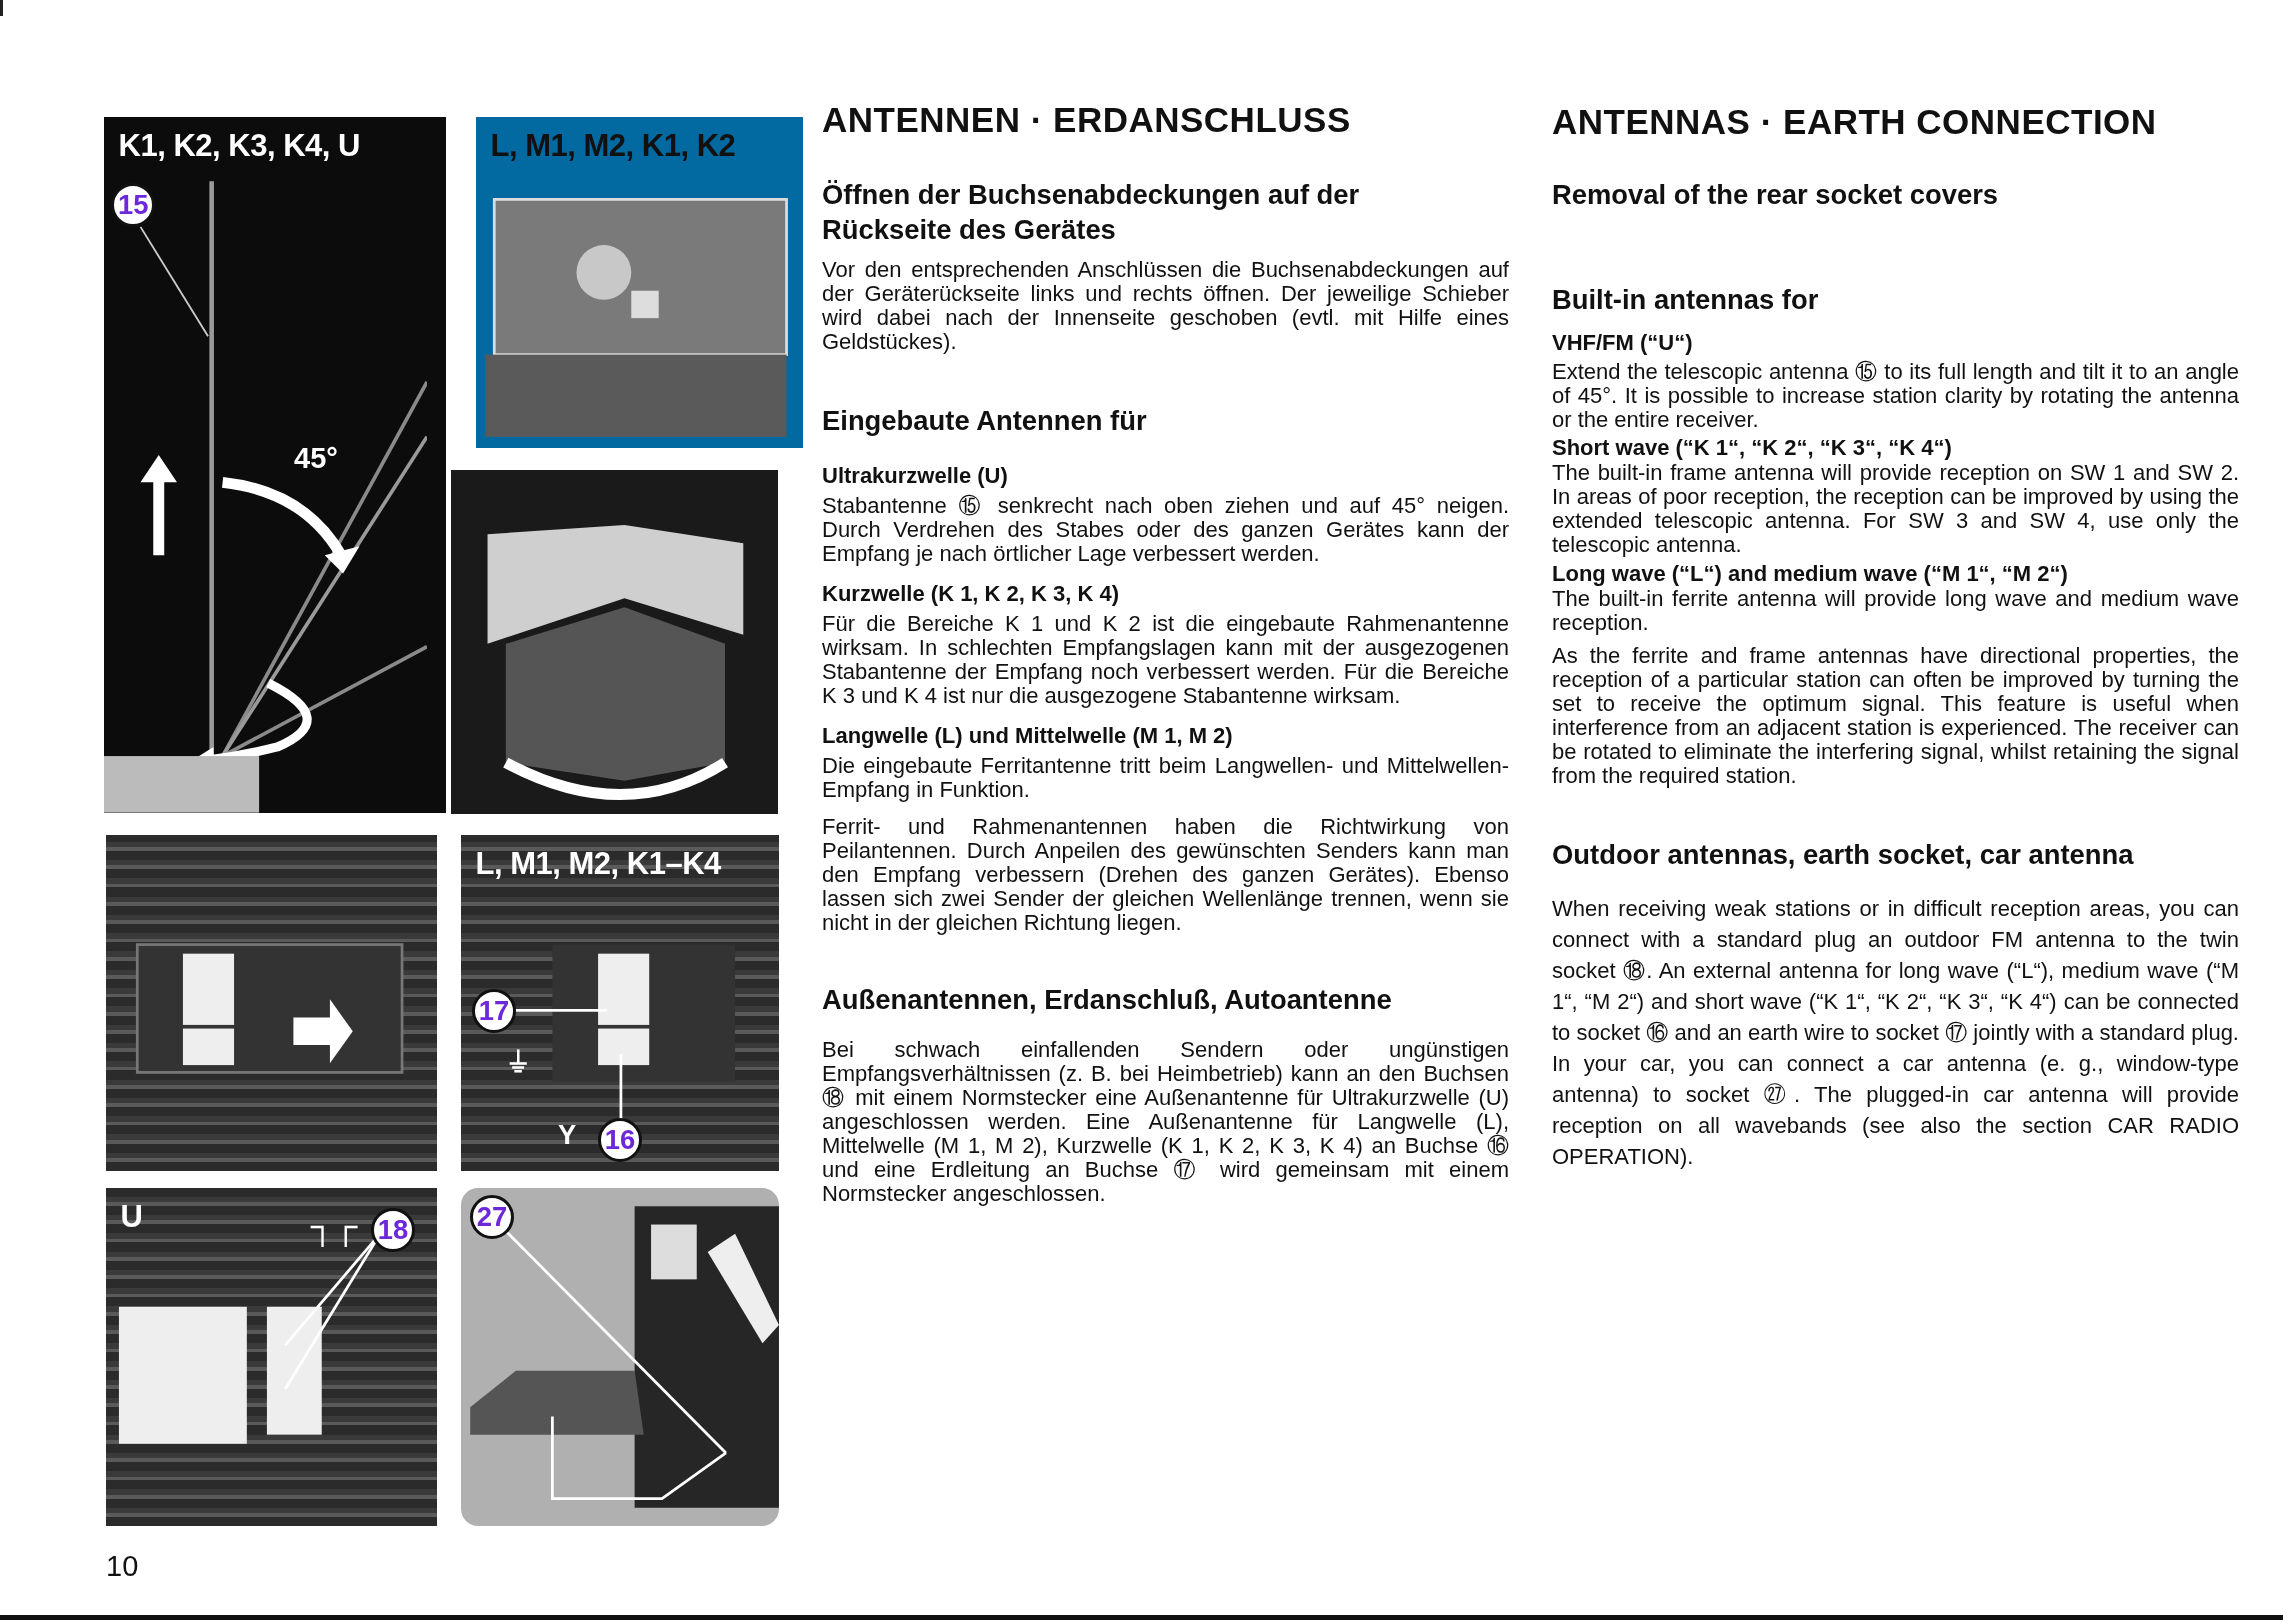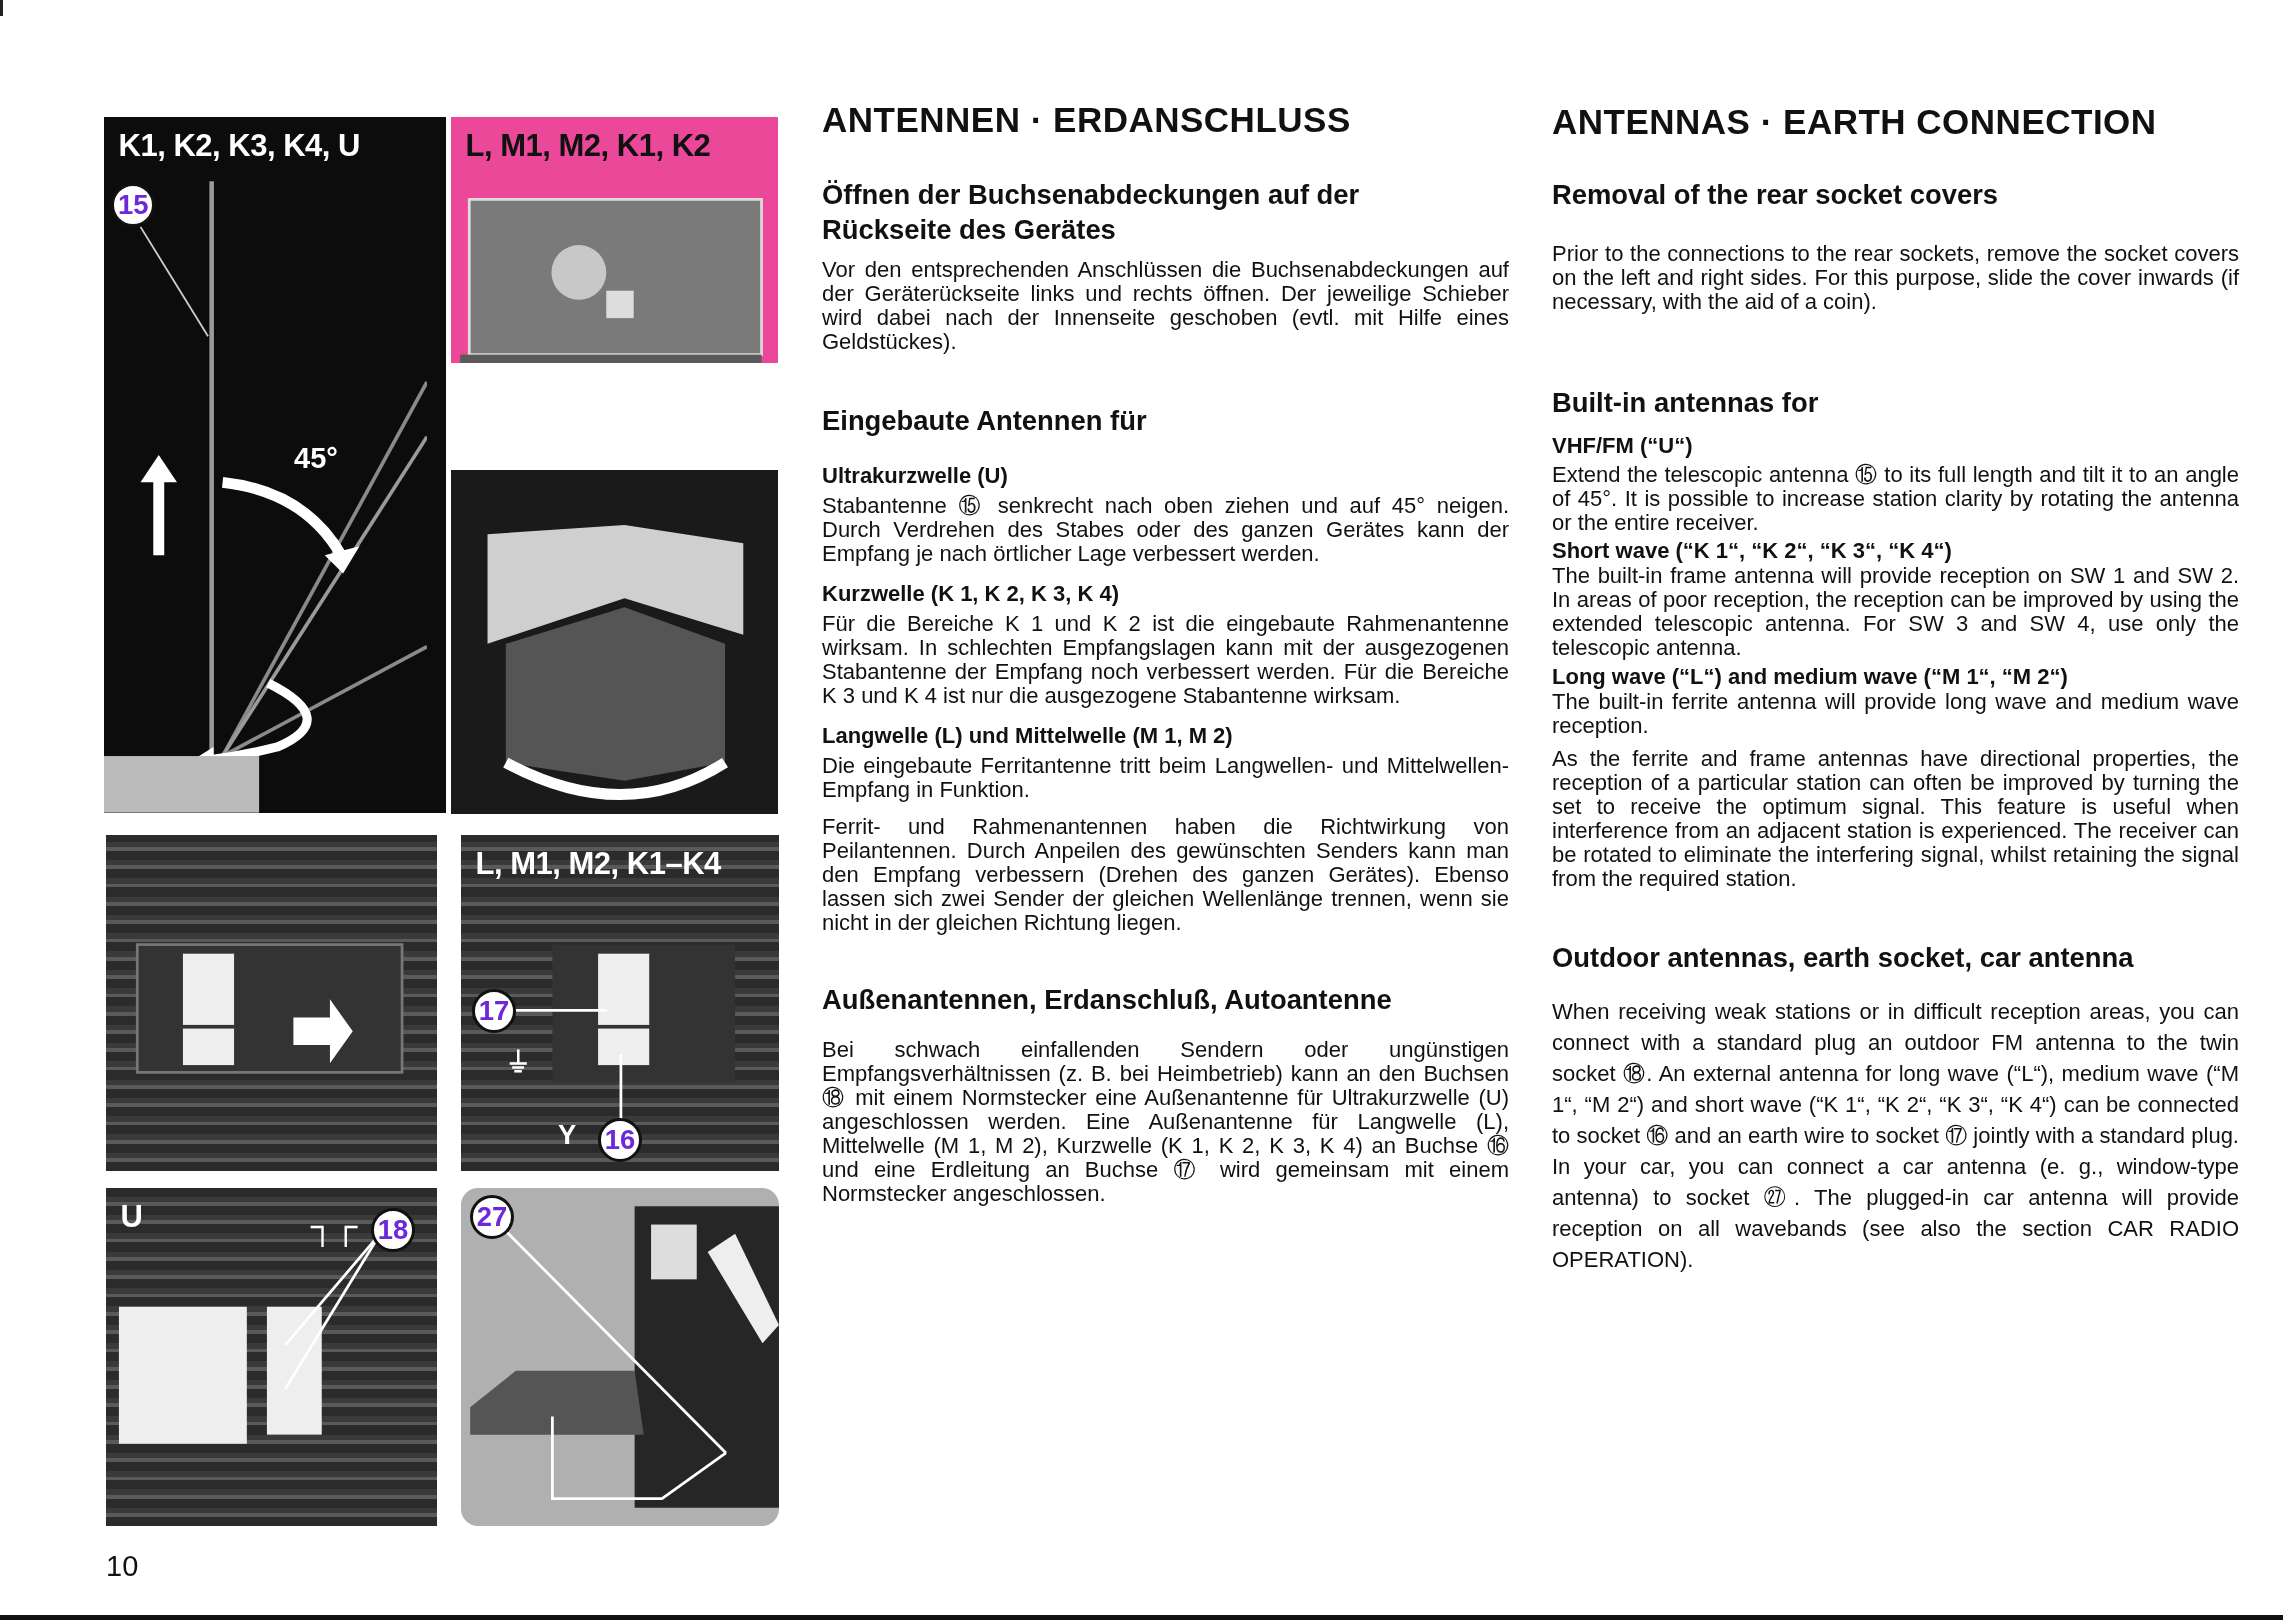--- a/index.html
+++ b/index.html
@@ -35,21 +35,21 @@
     <path d="M54 480 L54 400 L40 400 L60 370 L80 400 L66 400 L66 480 Z" fill="#fff"></path>
     <path d="M130 400 Q220 410 260 480" stroke="#fff" stroke-width="12" fill="none"></path>
     <path d="M242 480 L280 470 L262 500 Z" fill="#fff"></path>
     <path d="M180 620 Q260 660 190 690 Q150 700 110 705" stroke="#fff" stroke-width="10" fill="none"></path>
     <path d="M96 705 L120 690 L120 720 Z" fill="#fff"></path>
     <rect x="0" y="700" width="170" height="62" fill="#bbb"></rect>
   </svg>
   <span style="position:absolute;left:190px;top:325px;color:#fff;font-weight:bold;font-size:29px;">45°</span>
 </div>
 
-<div class="photo" style="left:451px;top:117px;width:327px;height:246px;background:#ec4899;">
+<div class="photo" style="left:476px;top:117px;width:327px;height:331px;background:#0369a1;">
   <span class="photo-label dark">L, M1, M2, K1, K2</span>
   <svg width="327" height="331" style="position:absolute;left:0;top:0;" viewBox="0 0 358 362">
     <rect x="20" y="90" width="320" height="170" fill="#7a7a7a" stroke="#ddd" stroke-width="3"></rect>
     <circle cx="140" cy="170" r="30" fill="#c8c8c8"></circle>
     <rect x="170" y="190" width="30" height="30" fill="#ddd"></rect>
     <rect x="10" y="260" width="330" height="90" fill="#5a5a5a"></rect>
   </svg>
 </div>
 
 <div class="photo" style="left:451px;top:470px;width:327px;height:344px;background:#1a1a1a;">
@@ -122,21 +122,20 @@
   <h3 style="margin-top:14.6px;">Langwelle (L) und Mittelwelle (M 1, M 2)</h3>
   <p style="margin-top:5.5px;">Die eingebaute Ferritantenne tritt beim Langwellen- und Mittelwellen-Empfang in Funktion.</p>
   <p style="margin-top:12.8px;">Ferrit- und Rahmenantennen haben die Richtwirkung von Peilantennen. Durch Anpeilen des gewünschten Senders kann man den Empfang verbessern (Drehen des ganzen Gerätes). Ebenso lassen sich zwei Sender der gleichen Wellenlänge trennen, wenn sie nicht in der gleichen Richtung liegen.</p>
   <h2 style="margin-top:49px;">Außenantennen, Erdanschluß, Autoantenne</h2>
   <p style="margin-top:22px;">Bei schwach einfallenden Sendern oder ungünstigen Empfangsverhältnissen (z. B. bei Heimbetrieb) kann an den Buchsen ⑱ mit einem Normstecker eine Außenantenne für Ultrakurzwelle (U) angeschlossen werden. Eine Außenantenne für Langwelle (L), Mittelwelle (M 1, M 2), Kurzwelle (K 1, K 2, K 3, K 4) an Buchse ⑯ und eine Erdleitung an Buchse ⑰ wird gemeinsam mit einem Normstecker angeschlossen.</p>
 </div>
 
 <div class="col" style="left:1552px;top:102px;width:687px;">
   <h1>ANTENNAS · EARTH CONNECTION</h1>
   <h2 style="margin-top:37px;">Removal of the rear socket covers</h2>
-  <p style="margin-top:31px;">Prior to the connections to the rear sockets, remove the socket covers on the left and right sides. For this purpose, slide the cover inwards (if necessary, with the aid of a coin).</p>
   <h2 style="margin-top:73px;">Built-in antennas for</h2>
   <h3 style="margin-top:14px;">VHF/FM (“U“)</h3>
   <p style="margin-top:3.7px;">Extend the telescopic antenna ⑮ to its full length and tilt it to an angle of 45°. It is possible to increase station clarity by rotating the antenna or the entire receiver.</p>
   <h3 style="margin-top:3.7px;">Short wave (“K 1“, “K 2“, “K 3“, “K 4“)</h3>
   <p>The built-in frame antenna will provide reception on SW 1 and SW 2. In areas of poor reception, the reception can be improved by using the extended telescopic antenna. For SW 3 and SW 4, use only the telescopic antenna.</p>
   <h3 style="margin-top:3.7px;">Long wave (“L“) and medium wave (“M 1“, “M 2“)</h3>
   <p>The built-in ferrite antenna will provide long wave and medium wave reception.</p>
   <p style="margin-top:9.1px;">As the ferrite and frame antennas have directional properties, the reception of a particular station can often be improved by turning the set to receive the optimum signal. This feature is useful when interference from an adjacent station is experienced. The receiver can be rotated to eliminate the interfering signal, whilst retaining the signal from the required station.</p>
   <h2 style="margin-top:51px;">Outdoor antennas, earth socket, car antenna</h2>
   <p style="margin-top:22px;line-height:31px;">When receiving weak stations or in difficult reception areas, you can connect with a standard plug an outdoor FM antenna to the twin socket ⑱. An external antenna for long wave (“L“), medium wave (“M 1“, “M 2“) and short wave (“K 1“, “K 2“, “K 3“, “K 4“) can be connected to socket ⑯ and an earth wire to socket ⑰ jointly with a standard plug. In your car, you can connect a car antenna (e. g., window-type antenna) to socket ㉗. The plugged-in car antenna will provide reception on all wavebands (see also the section CAR RADIO OPERATION).</p>

